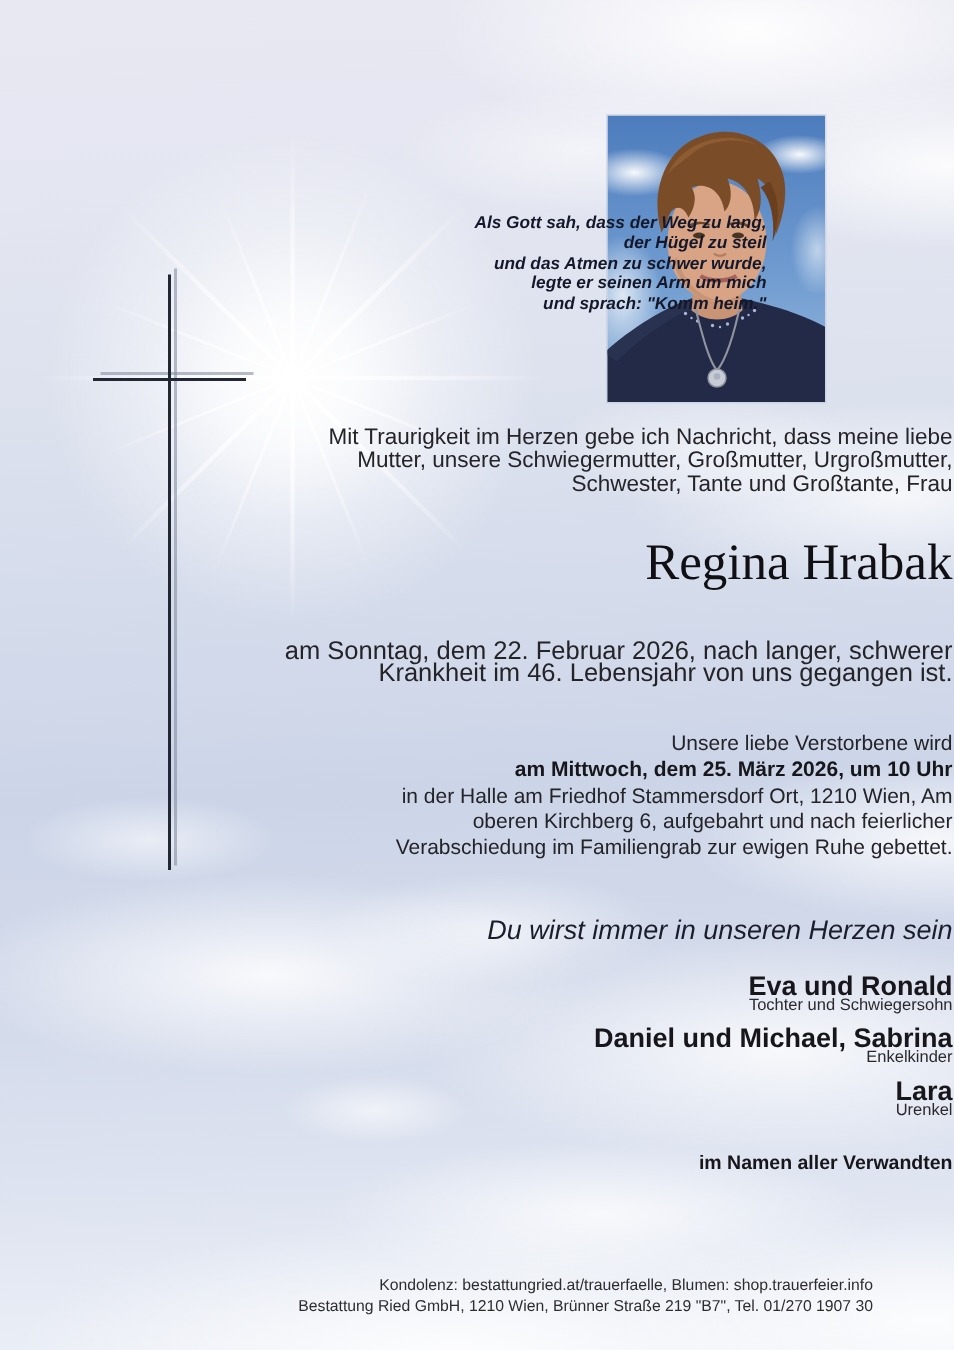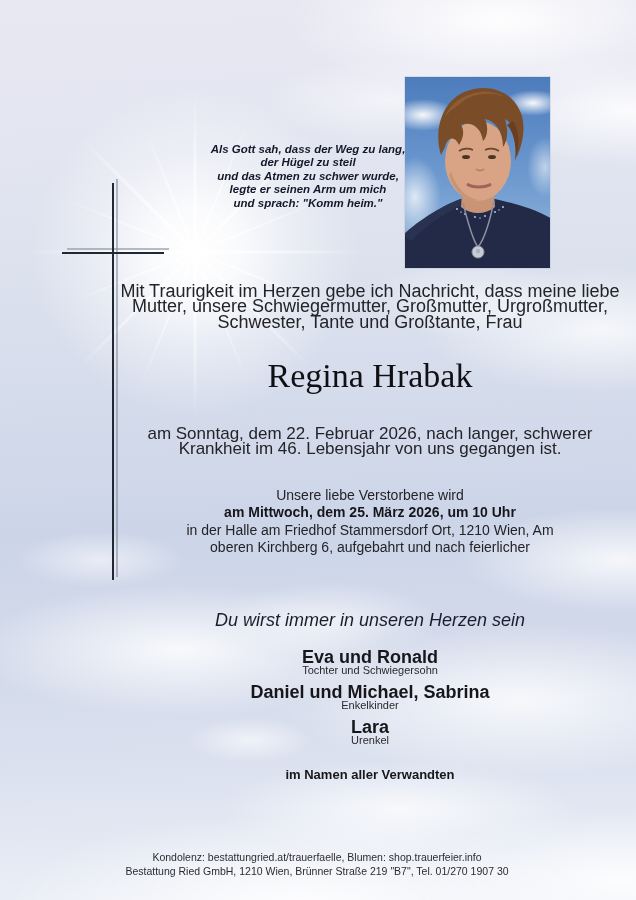--- a/index.html
+++ b/index.html
@@ -53,27 +53,27 @@
   .cv-shadow{left:116px;top:179px;width:2px;height:398px;background:rgba(125,135,155,.55);}
   .cv-dark  {left:112px;top:183px;width:2px;height:397px;background:#222833;}
   .ch-shadow{left:67px;top:248px;width:102px;height:2px;background:rgba(125,135,155,.55);}
   .ch-dark  {left:62px;top:252px;width:102px;height:2px;background:#222833;}
   
   .photo{
     position:absolute;left:405px;top:77px;width:145px;height:191px;
     box-shadow:0 0 0 1px rgba(180,190,210,.4);
   }
   
-  .txt{position:absolute;text-align:center;color:#1d1d20;}
+  .txt{position:absolute;text-align:right;color:#1d1d20;}
   .poem{
     left:105px;top:143px;width:406px;
     font-size:11.5px;line-height:13.4px;
     font-style:italic;font-weight:bold;color:#14182a;
   }
-  .notice{left:105px;top:284px;width:530px;font-size:18px;line-height:15.4px;color:#242428;}
+  .notice{left:105px;top:284px;width:530px;font-size:15px;line-height:15.4px;color:#242428;}
   .name{
     left:105px;top:357px;width:530px;
     font-family:"Liberation Serif","DejaVu Serif",serif;
     font-size:34px;font-weight:normal;color:#101014;
   }
   .death{left:105px;top:427px;width:530px;font-size:17px;line-height:14.8px;color:#242428;}
   .funeral{left:105px;top:487px;width:530px;font-size:14px;line-height:17.3px;color:#242428;}
   .funeral .bold-line{font-weight:bold;color:#17171b;}
   .farewell{left:105px;top:610px;width:530px;font-size:18px;font-style:italic;color:#1a1e2c;}
   .mourners{left:105px;top:650px;width:530px;}
@@ -186,20 +186,21 @@
   <div class="txt death">
     <div>am Sonntag, dem 22. Februar 2026, nach langer, schwerer</div>
     <div>Krankheit im 46. Lebensjahr von uns gegangen ist.</div>
   </div>
 
   <div class="txt funeral">
     <div>Unsere liebe Verstorbene wird</div>
     <div class="bold-line">am Mittwoch, dem 25. März 2026, um 10 Uhr</div>
     <div>in der Halle am Friedhof Stammersdorf Ort, 1210 Wien, Am</div>
     <div>oberen Kirchberg 6, aufgebahrt und nach feierlicher</div>
+    <div>Verabschiedung im Familiengrab zur ewigen Ruhe gebettet.</div>
   </div>
 
   <div class="txt farewell">Du wirst immer in unseren Herzen sein</div>
 
   <div class="txt mourners">
     <div class="m-names">Eva und Ronald</div>
     <div class="m-rel">Tochter und Schwiegersohn</div>
     <div class="m-names">Daniel und Michael, Sabrina</div>
     <div class="m-rel">Enkelkinder</div>
     <div class="m-names">Lara</div>

